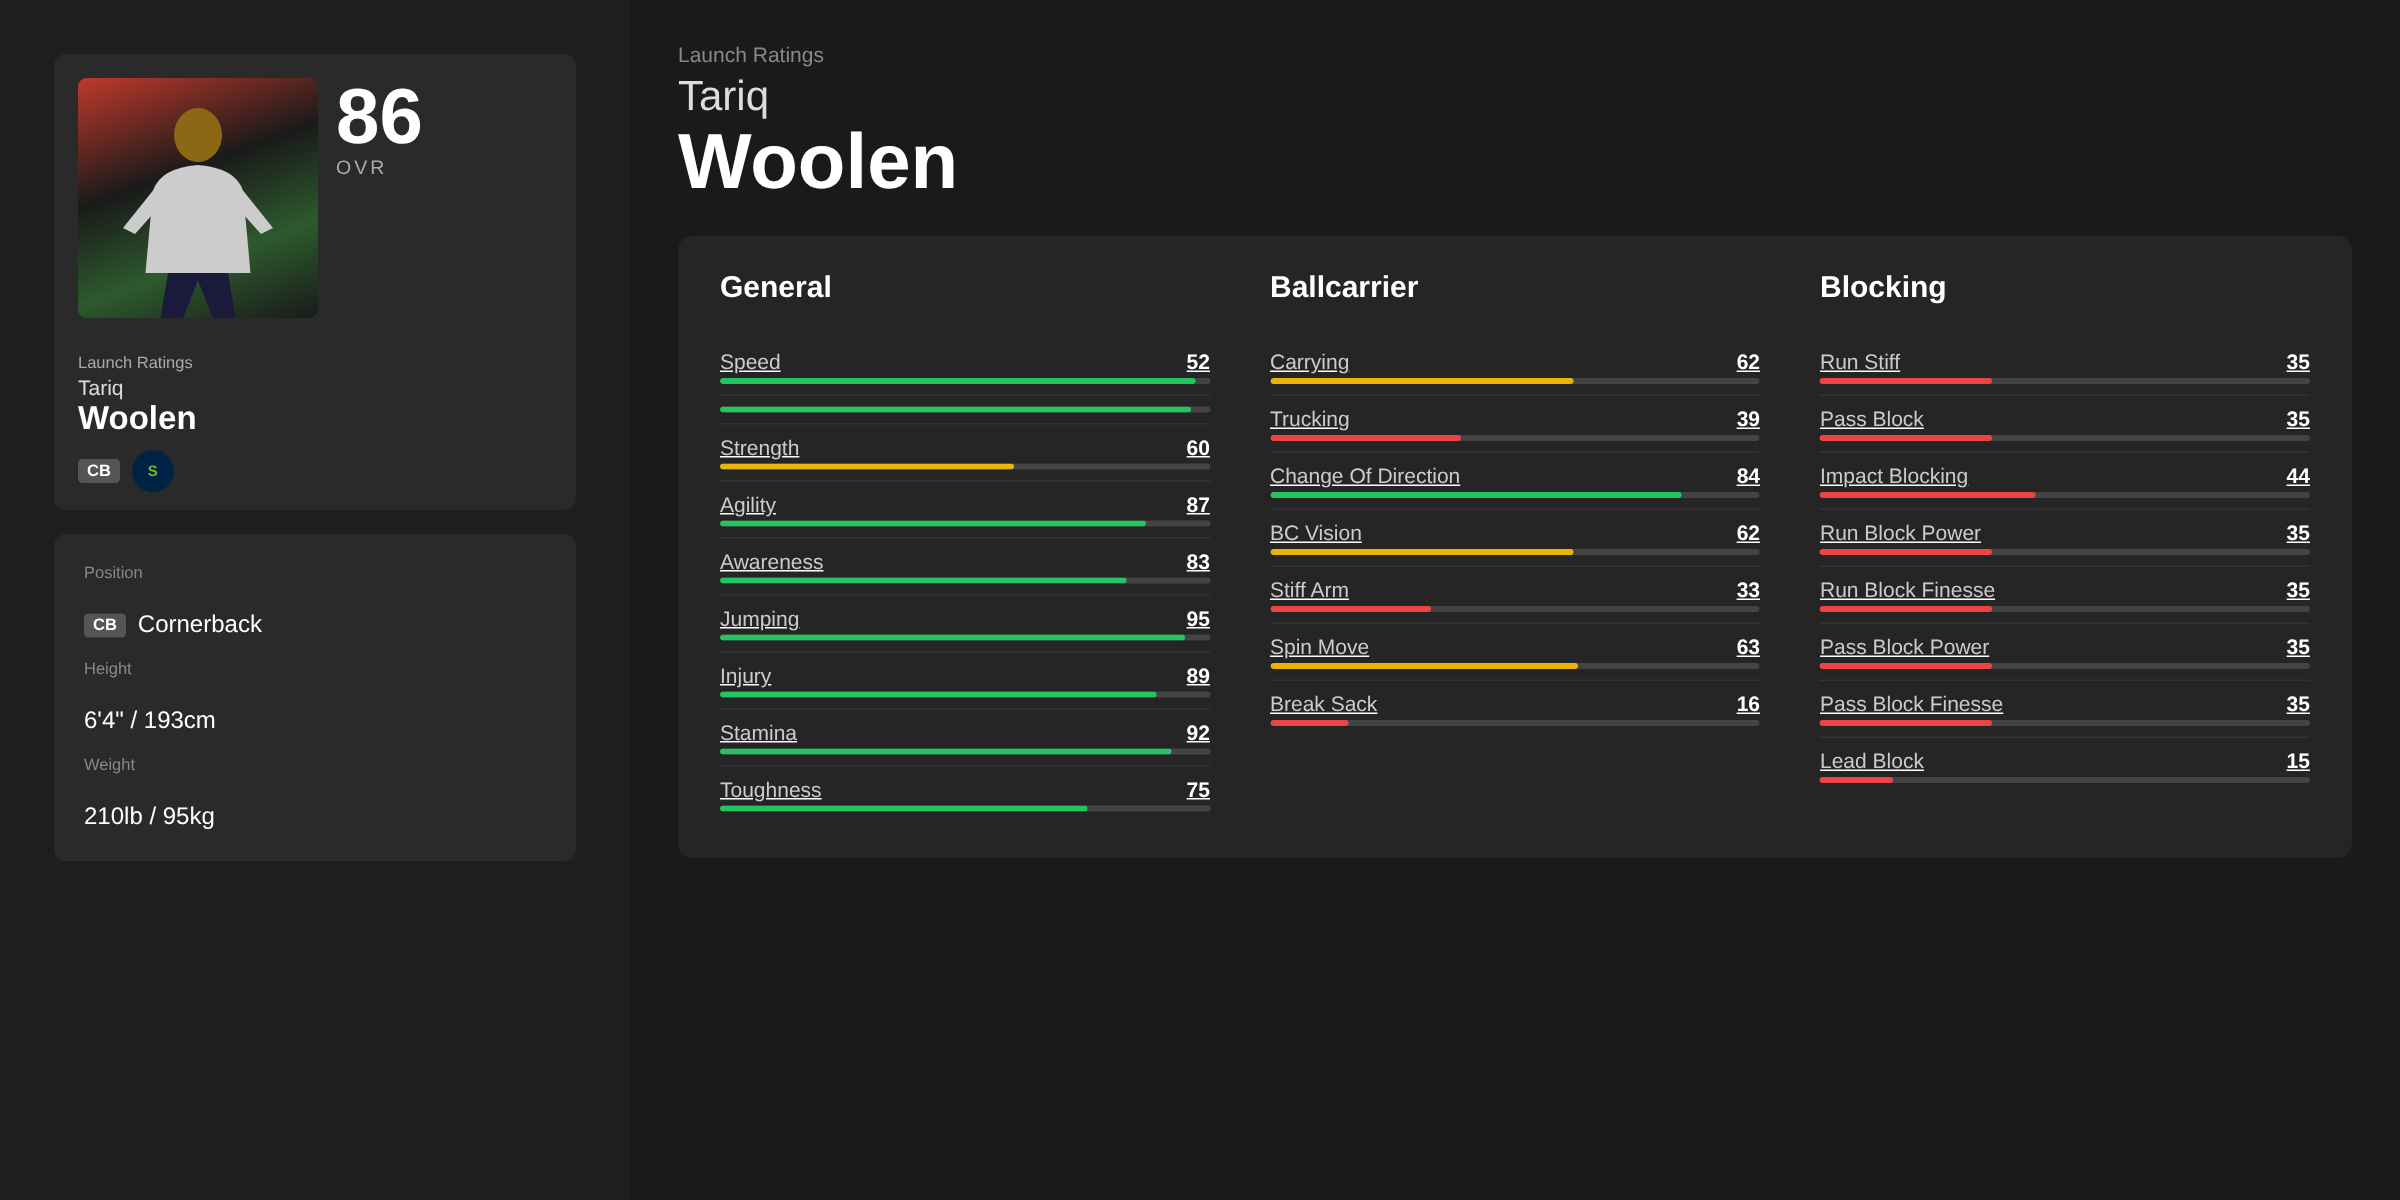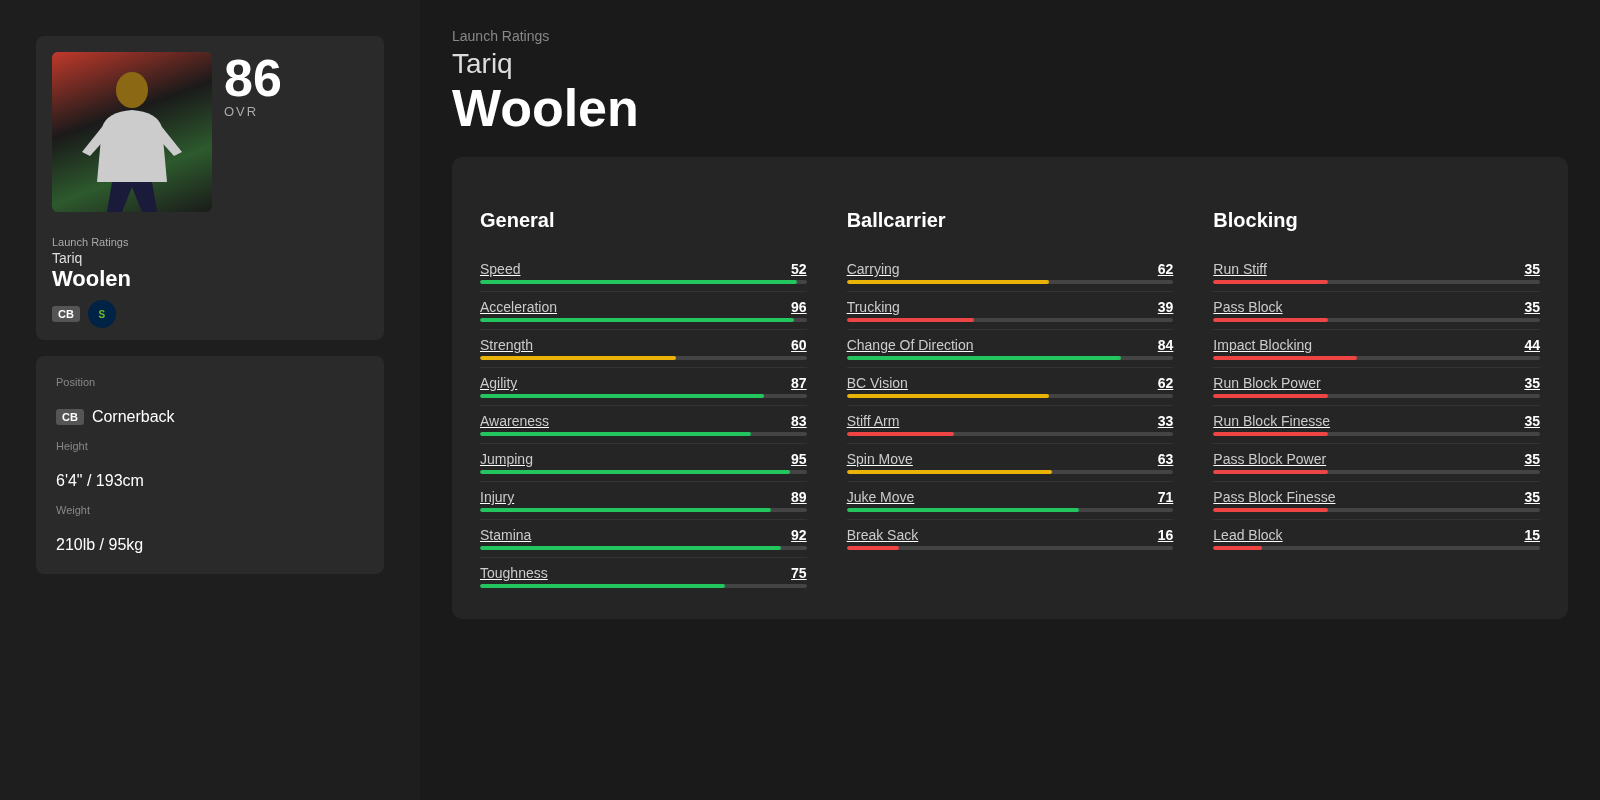--- a/index.html
+++ b/index.html
@@ -207,21 +207,20 @@
       display: flex;
       flex-direction: column;
     }
 
     .column-header {
       font-size: 20px;
       font-weight: 700;
       color: #fff;
       margin-bottom: 14px;
       padding-bottom: 8px;
-      margin-top: 28px;
     }
 
     .rating-item {
       display: flex;
       flex-direction: column;
       gap: 3px;
       padding: 7px 0;
       border-bottom: 1px solid #333;
       text-decoration: underline;
     }
@@ -338,24 +337,20 @@
           <div class="rating-item">
         <div class="rating-top-row">
           <span class="rating-name">Speed</span>
           <span class="rating-value">52</span>
         </div>
         <div class="rating-bar-container">
           <div class="rating-bar bar-green" style="width: 97%"></div>
         </div>
       </div>
           <div class="rating-item">
-        <div class="rating-top-row">
-          <span class="rating-name">Acceleration</span>
-          <span class="rating-value">96</span>
-        </div>
         <div class="rating-bar-container">
           <div class="rating-bar bar-green" style="width: 96%"></div>
         </div>
       </div>
           <div class="rating-item">
         <div class="rating-top-row">
           <span class="rating-name">Strength</span>
           <span class="rating-value">60</span>
         </div>
         <div class="rating-bar-container">
@@ -471,29 +466,20 @@
         <div class="rating-top-row">
           <span class="rating-name">Spin Move</span>
           <span class="rating-value">63</span>
         </div>
         <div class="rating-bar-container">
           <div class="rating-bar bar-yellow" style="width: 63%"></div>
         </div>
       </div>
           <div class="rating-item">
         <div class="rating-top-row">
-          <span class="rating-name">Juke Move</span>
-          <span class="rating-value">71</span>
-        </div>
-        <div class="rating-bar-container">
-          <div class="rating-bar bar-green" style="width: 71%"></div>
-        </div>
-      </div>
-          <div class="rating-item">
-        <div class="rating-top-row">
           <span class="rating-name">Break Sack</span>
           <span class="rating-value">16</span>
         </div>
         <div class="rating-bar-container">
           <div class="rating-bar bar-red" style="width: 16%"></div>
         </div>
       </div>
         </div>
     </div>
 

